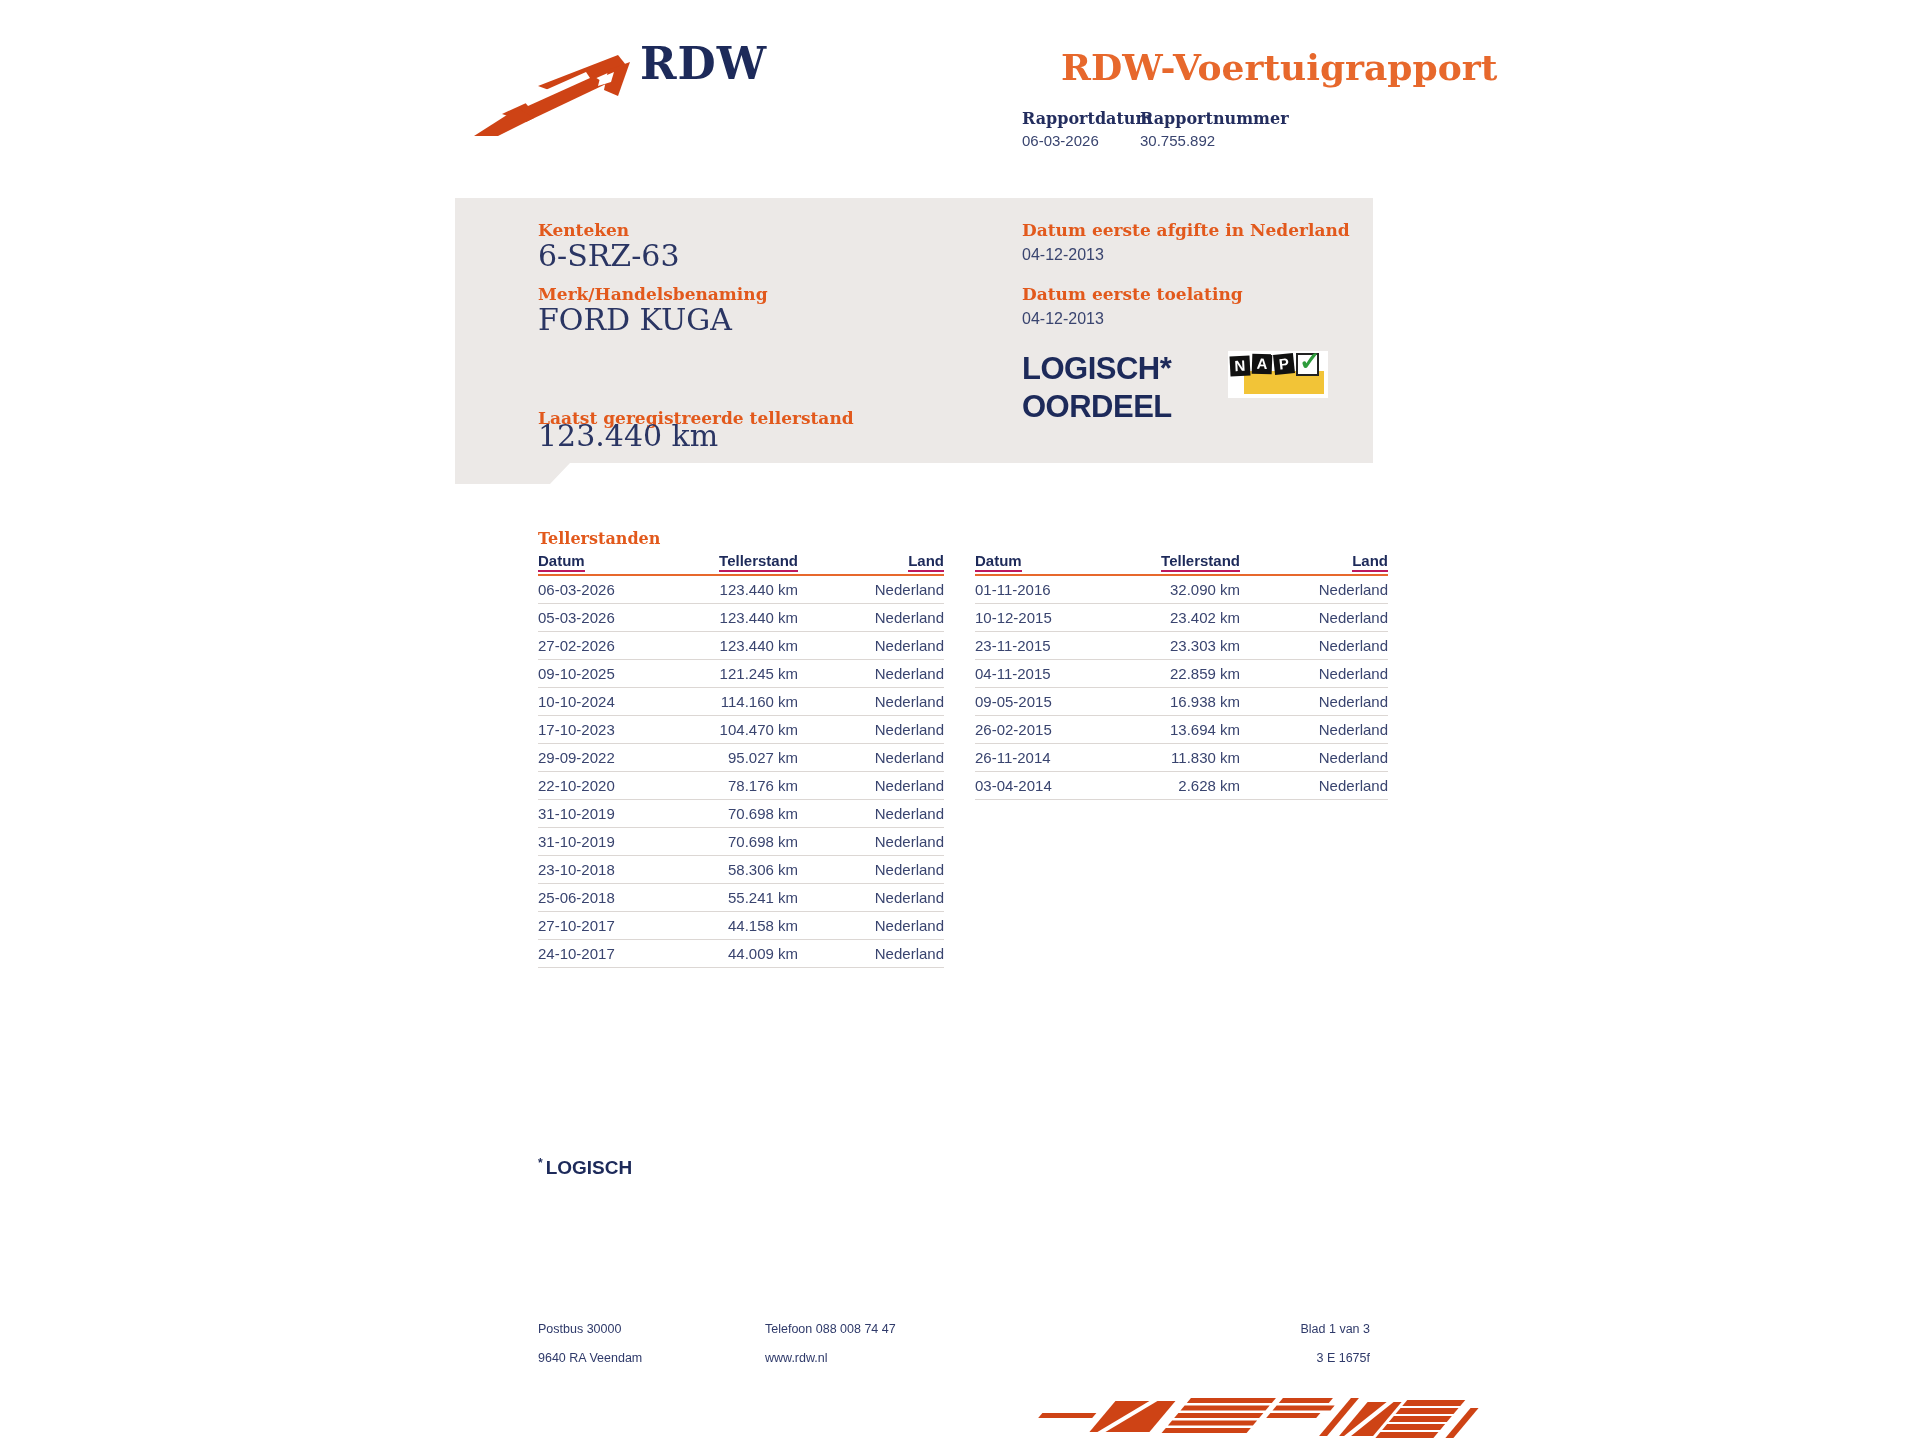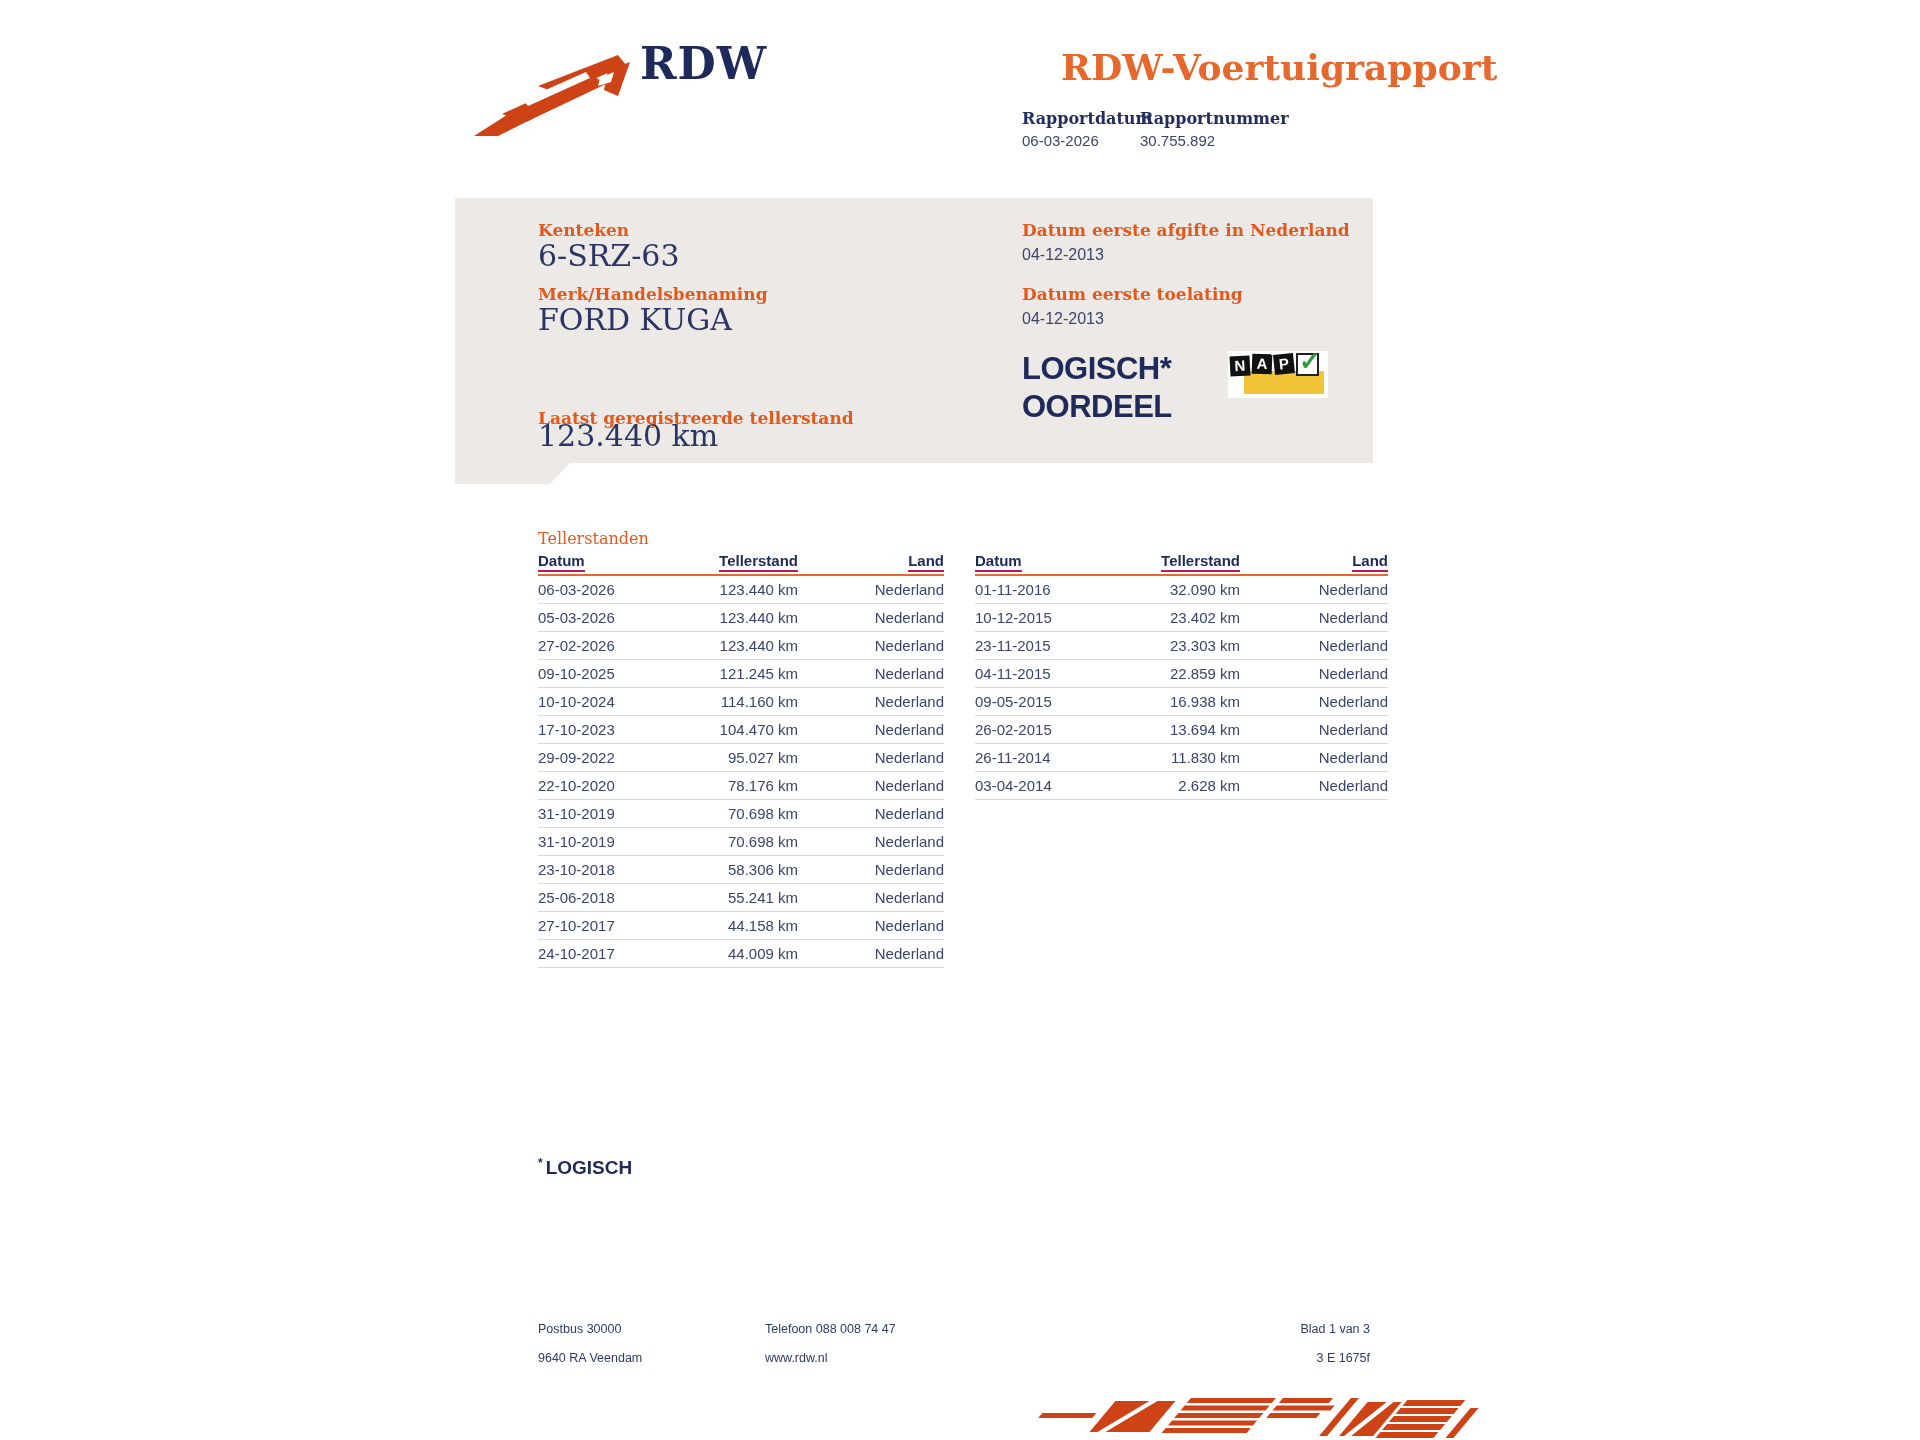--- a/index.html
+++ b/index.html
@@ -47,21 +47,21 @@
   .nt1{left:2px;transform:rotate(-3deg);top:5px;}
   .nt2{left:24px;transform:rotate(2deg);}
   .nt3{left:46px;transform:rotate(-6deg);}
   .nap-check{position:absolute;left:68px;top:2px;width:23px;height:23px;background:#fff;
              border:2px solid #222;box-sizing:border-box;}
   .nap-check span{position:absolute;left:1px;top:-9px;font-size:26px;font-weight:bold;
                   color:var(--nap-green);}
 
   
   .section-title{position:absolute;left:538px;top:529px;font-family:"DejaVu Serif",serif;
-                 font-weight:normal;font-size:16px;color:var(--orange-label);}
+                 font-weight:bold;font-size:16px;color:var(--orange-label);}
   table.tbl{position:absolute;top:552px;border-collapse:collapse;table-layout:fixed;
             font-size:15px;color:var(--navy-soft);}
   #tblLeft{left:538px;width:406px;}
   #tblRight{left:975px;width:413px;}
   .tbl th{font-weight:bold;color:var(--navy);text-align:left;padding:0 0 5px 0;
           border-bottom:2px solid var(--orange);}
   .tbl th span{border-bottom:2px solid #be185d;padding-bottom:1px;}
   .tbl th.num,.tbl td.num{text-align:right;}
   .tbl td{height:27px;border-bottom:1px solid var(--rowline);padding:0;}
 

